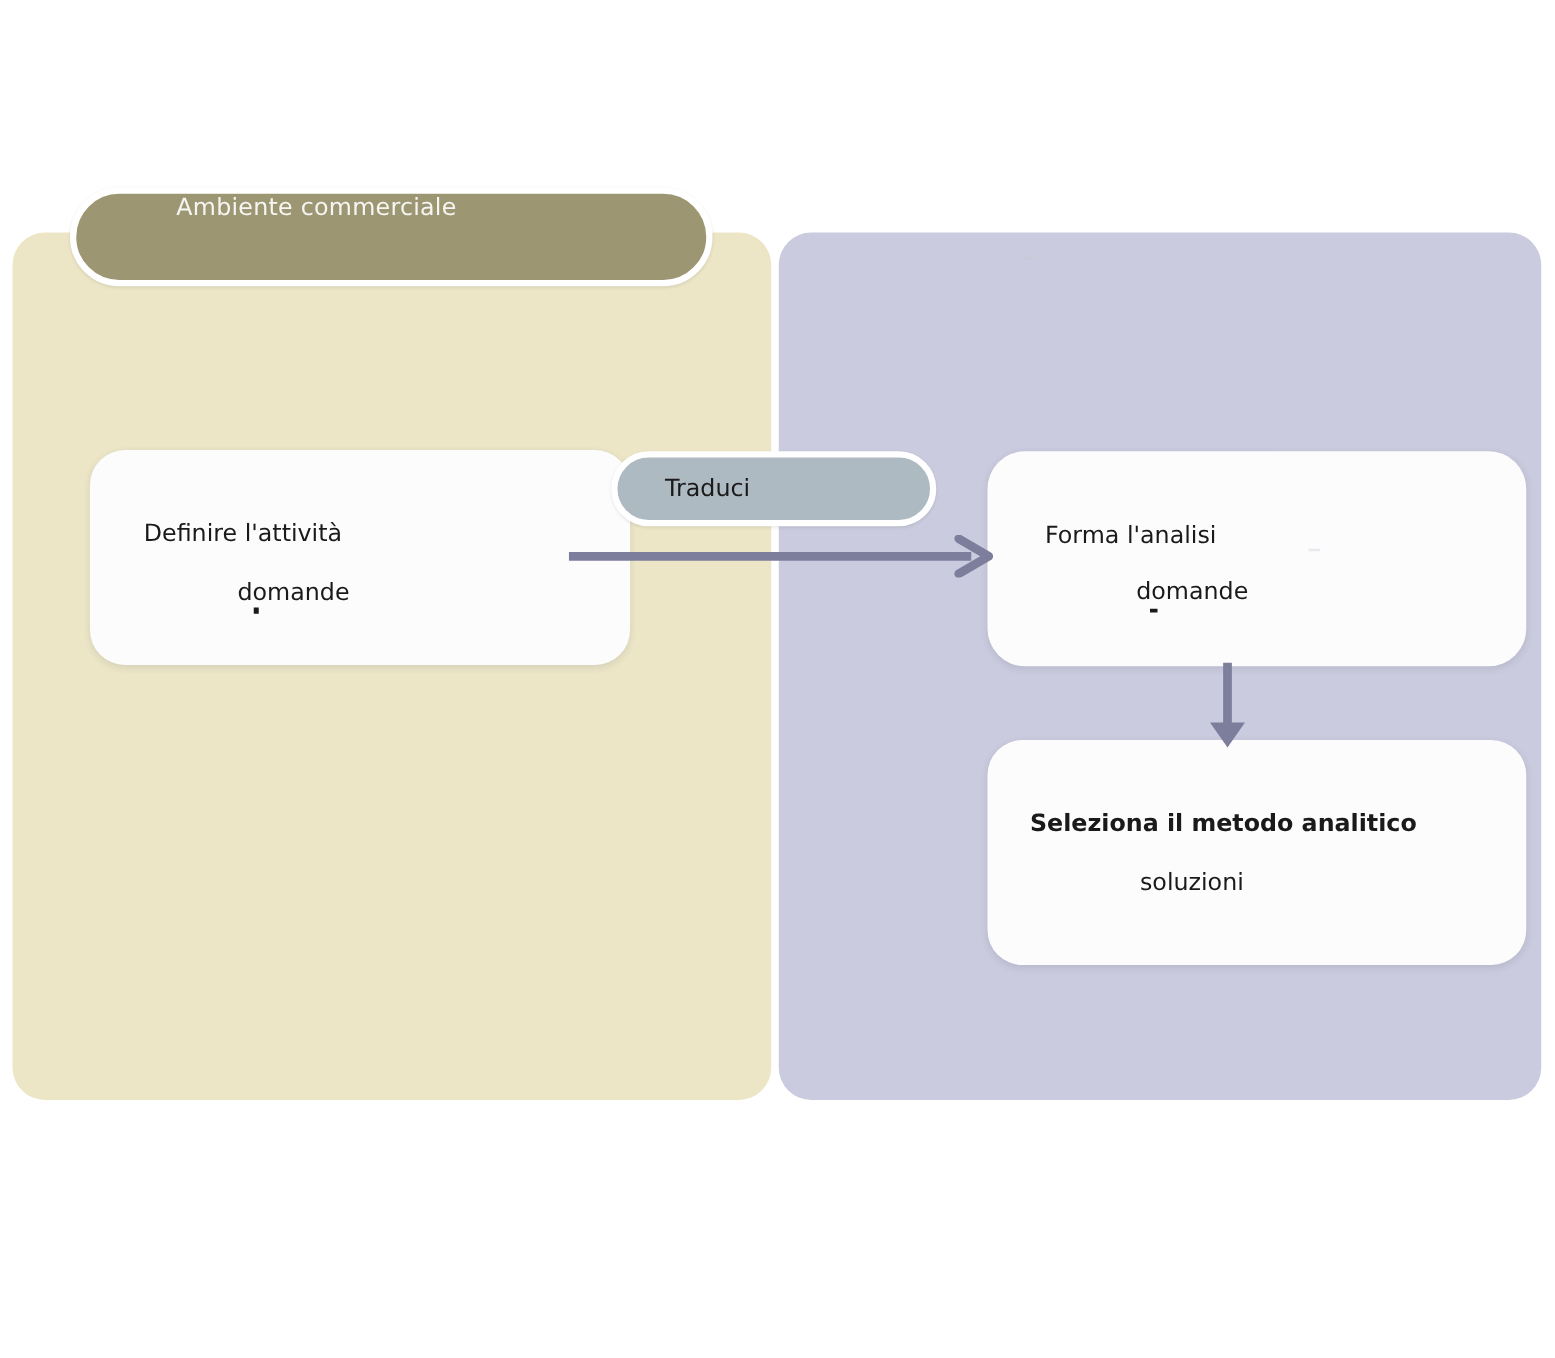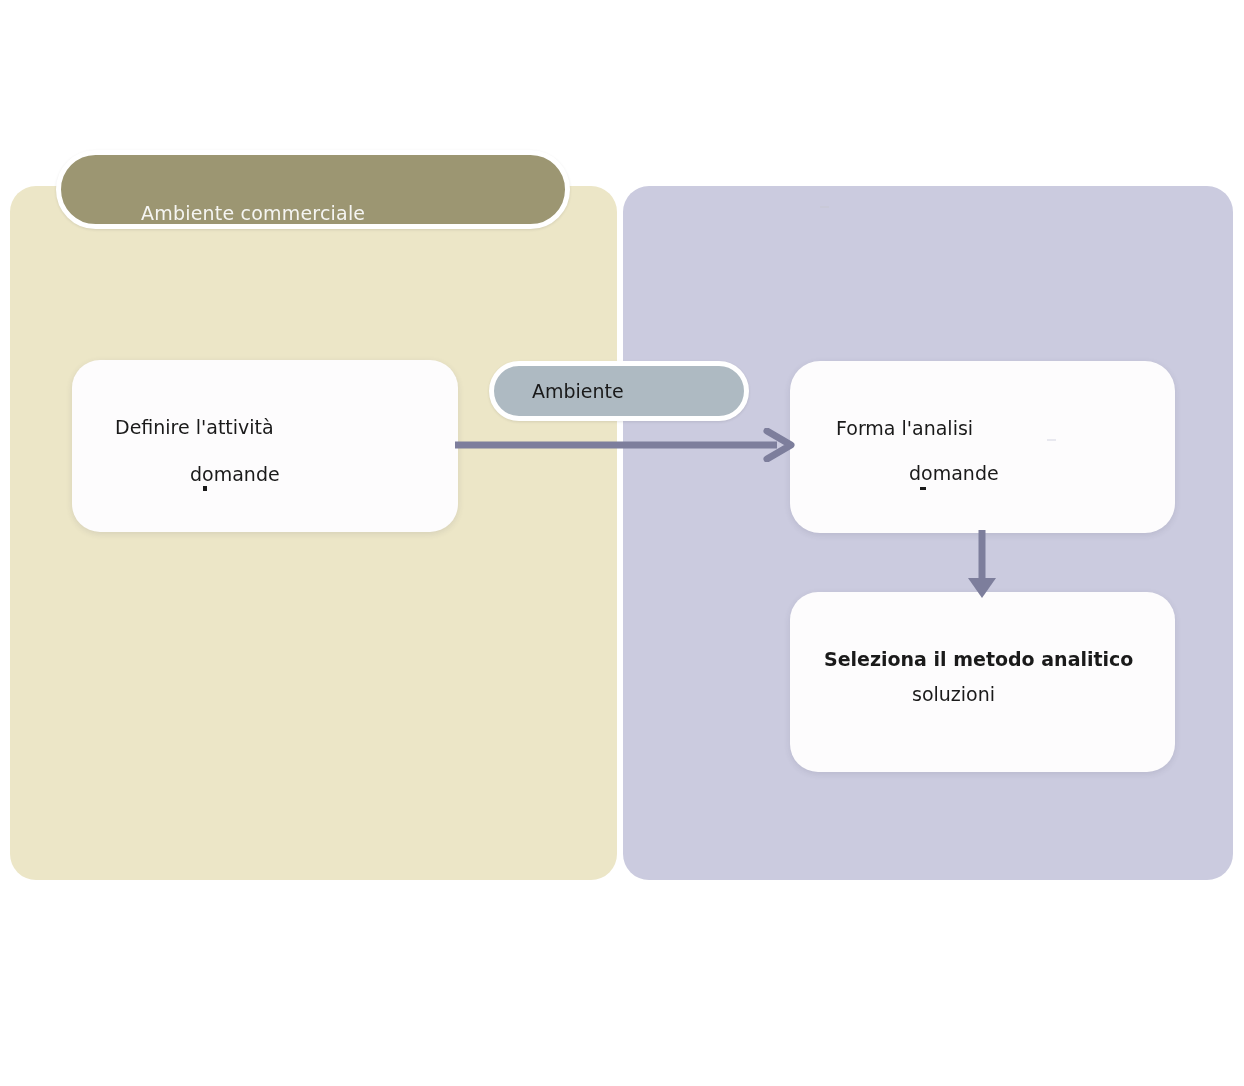--- a/index.html
+++ b/index.html
@@ -38,21 +38,21 @@
     background: #cbcbdf;
   }
 
   
   .lane-header {
     position: absolute;
     border-radius: 999px;
     border: 5px solid #ffffff;
     box-sizing: border-box;
     display: flex;
-    align-items: flex-end;
+    align-items: flex-start;
     box-shadow: 0 1px 3px rgba(0,0,0,0.10);
   }
   .lane-header .lane-label {
     color: #f5f5f2;
     font-size: 19px;
     letter-spacing: 0.2px;
     white-space: nowrap;
   }
   #lane-header-business {
     left: 56px;
@@ -82,39 +82,40 @@
     top: 206px;
     background: #c9c9d8;
   }
 
   
   .node {
     position: absolute;
     background: #fdfcfd;
     border-radius: 28px;
     box-shadow: 0 2px 6px rgba(60,60,80,0.12);
+    padding-left: 46px;
   }
   .node .line {
     position: absolute;
     color: #1a1a1a;
     font-size: 19px;
     white-space: nowrap;
   }
 
   #node-define  { left: 72px;  top: 360px; width: 386px; height: 172px; }
   #node-define .l1 { left: 43px; top: 56px; }
   #node-define .l2 { left: 118px; top: 103px; }
 
   #node-shape   { left: 790px; top: 361px; width: 385px; height: 172px; border-radius: 30px; }
   #node-shape .l1 { left: 46px; top: 56px; }
   #node-shape .l2 { left: 119px; top: 101px; }
 
   #node-select  { left: 790px; top: 592px; width: 385px; height: 180px; }
   #node-select .l1 { left: 34px; top: 56px; font-weight: bold; }
-  #node-select .l2 { left: 122px; top: 91px; }
+  #node-select .l2 { left: 122px; top: 103px; }
 
   
   #artifact-shape-right { left: 1047px; top: 439px; }
   #artifact-domande-1   { left: 203px;  top: 486px; width: 4px; height: 5px; background: #1a1a1a; }
   #artifact-domande-2   { left: 920px;  top: 487px; width: 6px; height: 3px; background: #1a1a1a; }
 
   
   #pill-translate {
     position: absolute;
     left: 489px;
@@ -177,16 +178,16 @@
     <line x1="0" y1="17" x2="322" y2="17" stroke="#7d7e9c" stroke-width="7"></line>
     <path d="M 312 3 L 336 17 L 312 31" fill="none" stroke="#7d7e9c" stroke-width="7" stroke-linecap="round" stroke-linejoin="round"></path>
   </svg>
 
   <svg class="connector" id="arrow-method" viewBox="0 0 44 70">
     <line x1="22" y1="0" x2="22" y2="52" stroke="#7d7e9c" stroke-width="7"></line>
     <path d="M 8 48 L 22 68 L 36 48 Z" fill="#7d7e9c"></path>
   </svg>
 
   <div id="pill-translate">
-    <span class="pill-label">Ambiente</span>
+    <span class="pill-label">Traduci</span>
   </div>
 
 </div>
 
 </body></html>

